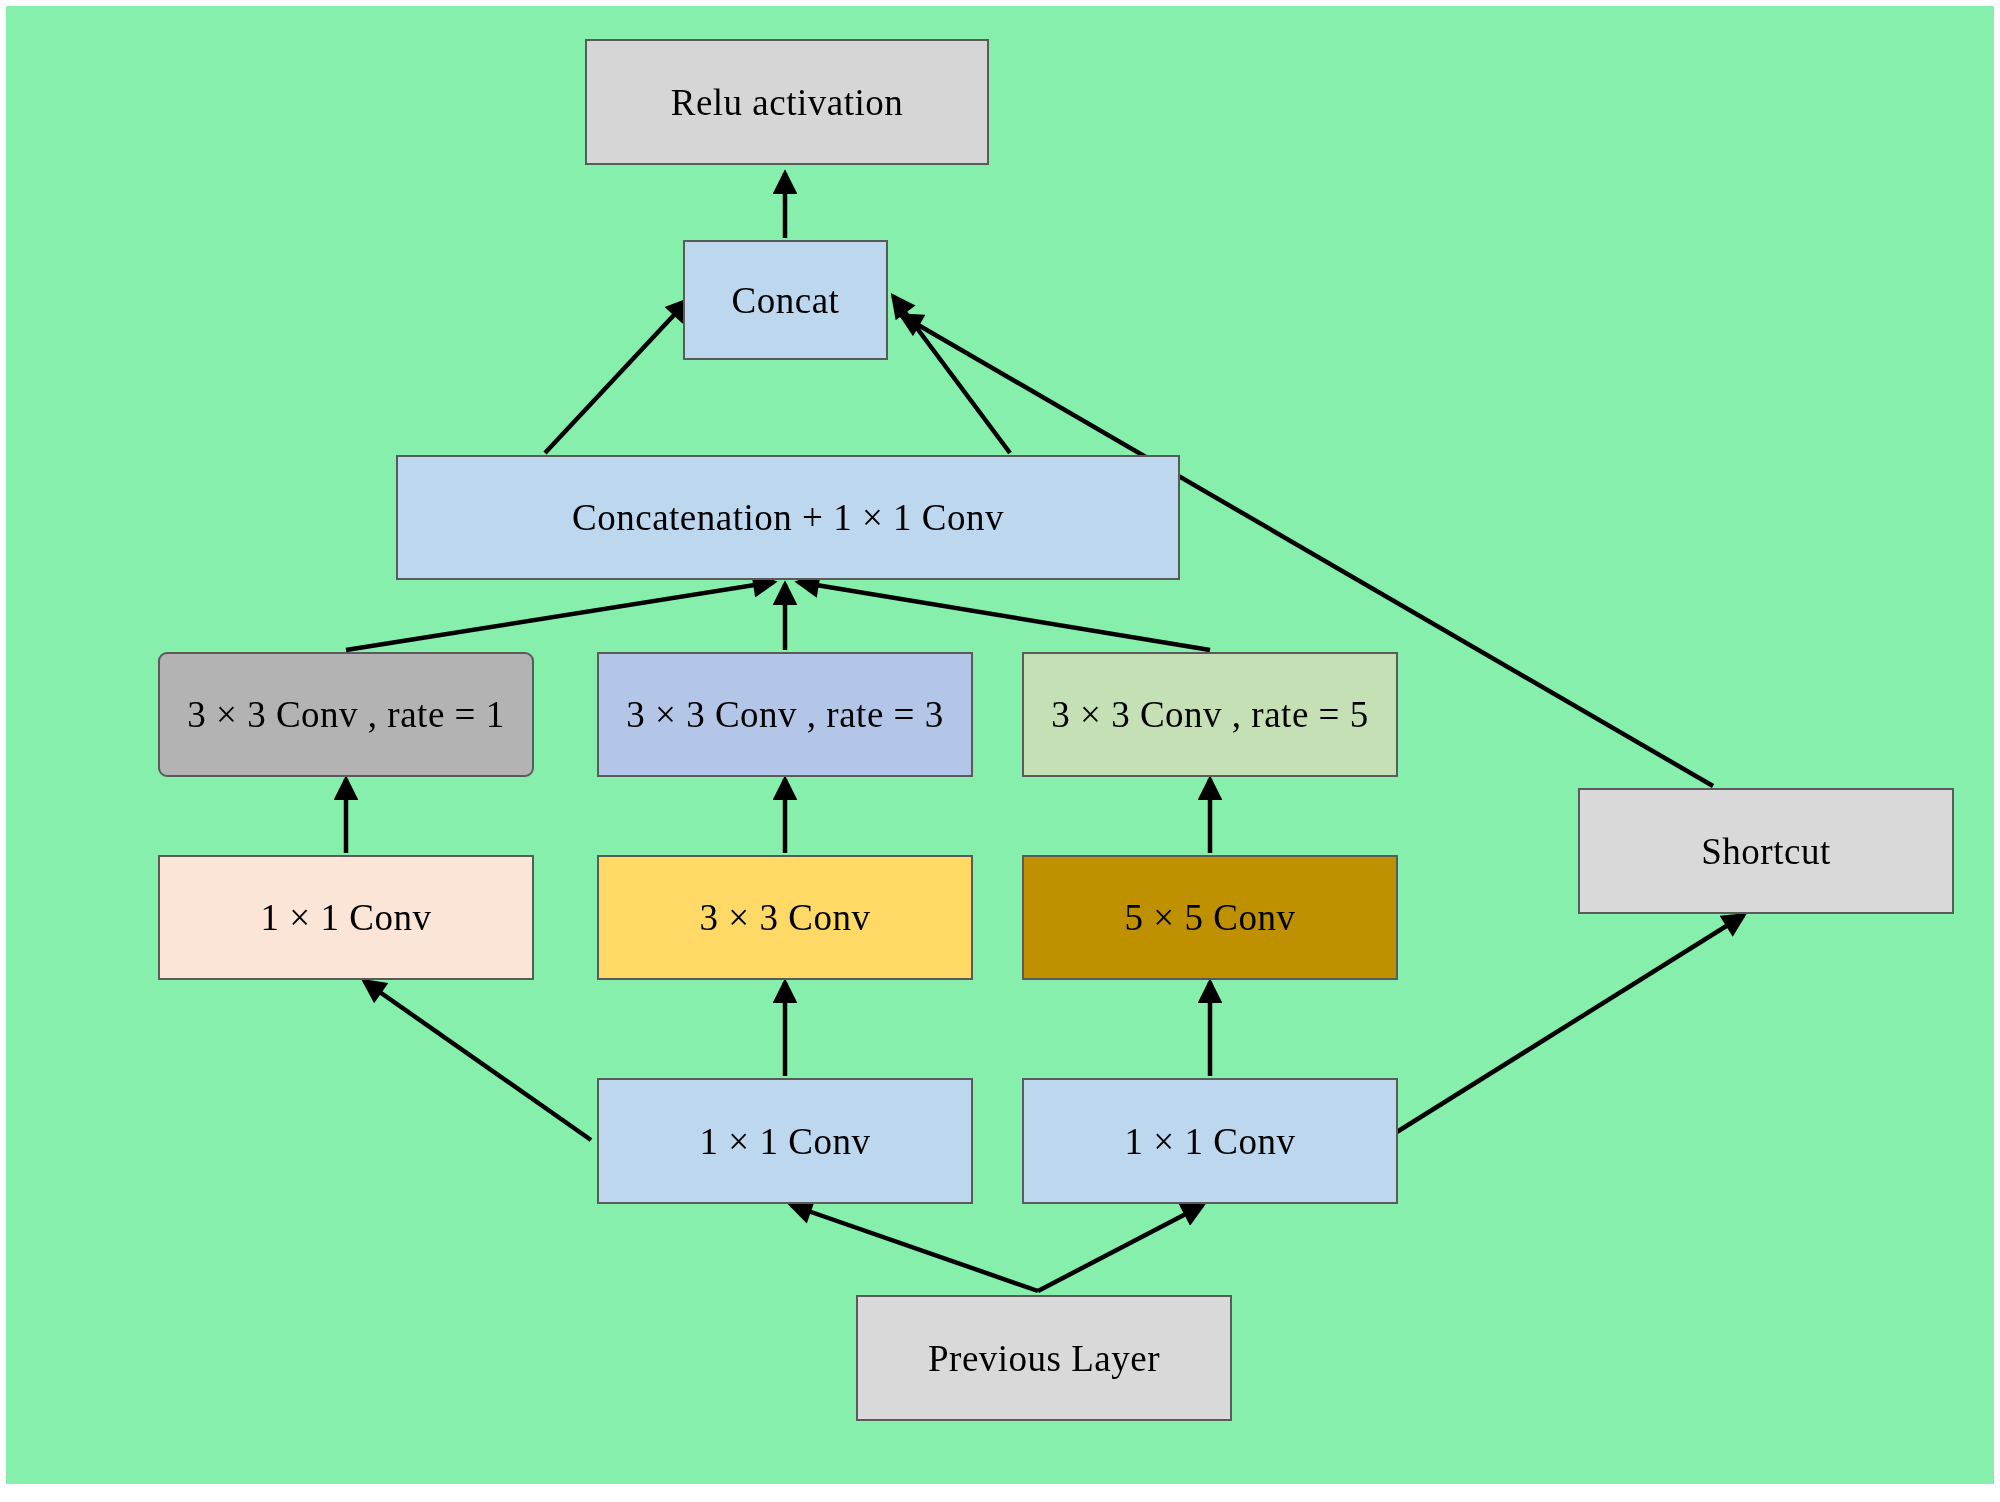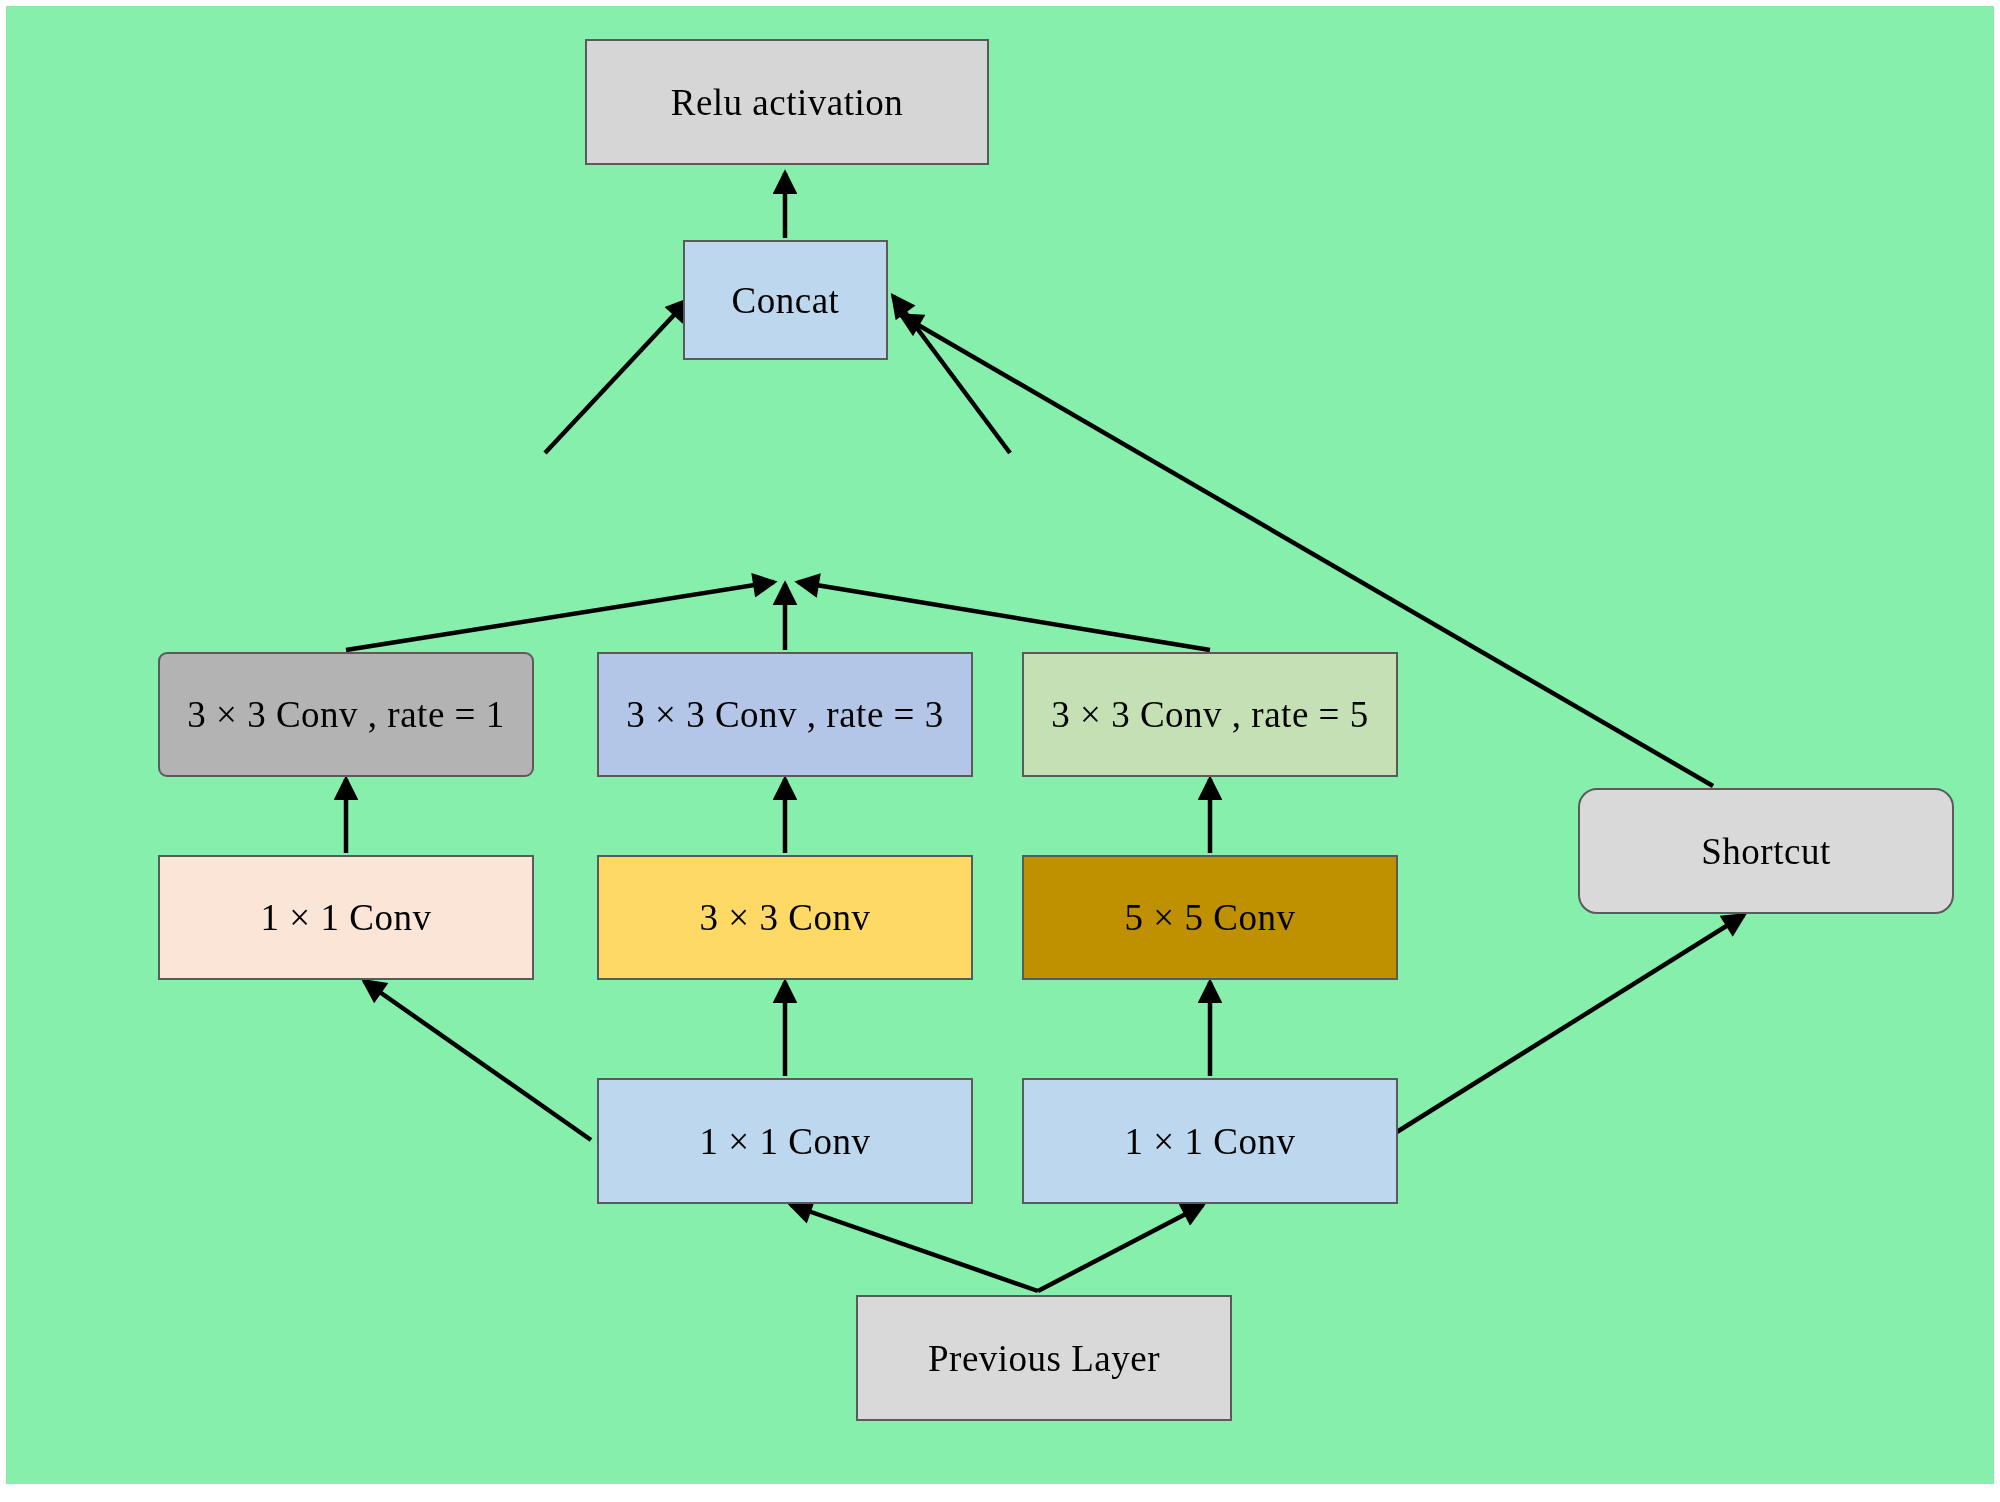--- a/index.html
+++ b/index.html
@@ -56,24 +56,25 @@
       <line x1="1210" y1="1076" x2="1210" y2="982" marker-end="url(#arrow)"></line>
       <line x1="591" y1="1140" x2="364" y2="981" marker-end="url(#arrow)"></line>
       <line x1="1392" y1="1135" x2="1744" y2="915" marker-end="url(#arrow)"></line>
       <line x1="1038" y1="1291" x2="791" y2="1205" marker-end="url(#arrow)"></line>
       <line x1="1038" y1="1291" x2="1203" y2="1205" marker-end="url(#arrow)"></line>
     </g>
   </svg>
 
   <div class="node" id="n-relu" style="background-color: rgb(214, 214, 214);">Relu activation</div>
   <div class="node" id="n-concat" style="background-color: rgb(189, 215, 238);">Concat</div>
+  <div class="node" id="n-concatconv" style="background-color: rgb(189, 215, 238);">Concatenation + 1 × 1 Conv</div>
   <div class="node" id="n-rate1" style="background-color: rgb(179, 179, 179);">3 × 3 Conv , rate = 1</div>
   <div class="node" id="n-rate3" style="background-color: rgb(180, 198, 231);">3 × 3 Conv , rate = 3</div>
   <div class="node" id="n-rate5" style="background-color: rgb(197, 224, 180);">3 × 3 Conv , rate = 5</div>
   <div class="node" id="n-conv1x1a" style="background-color: rgb(251, 229, 214);">1 × 1 Conv</div>
   <div class="node" id="n-conv3x3" style="background-color: rgb(255, 217, 102); text-align: right;">3 × 3 Conv</div>
   <div class="node" id="n-conv5x5" style="background-color: rgb(191, 144, 0);">5 × 5 Conv</div>
-  <div class="node" id="n-shortcut" style="background-color: rgb(217, 217, 217); border-radius: 19px;">Shortcut</div>
+  <div class="node" id="n-shortcut" style="background-color: rgb(217, 217, 217);">Shortcut</div>
   <div class="node" id="n-conv1x1b" style="background-color: rgb(189, 215, 238);">1 × 1 Conv</div>
   <div class="node" id="n-conv1x1c" style="background-color: rgb(189, 215, 238);">1 × 1 Conv</div>
   <div class="node" id="n-previous" style="background-color: rgb(217, 217, 217); text-align: center;">Previous Layer</div>
 
 </div>
 
 </body></html>

